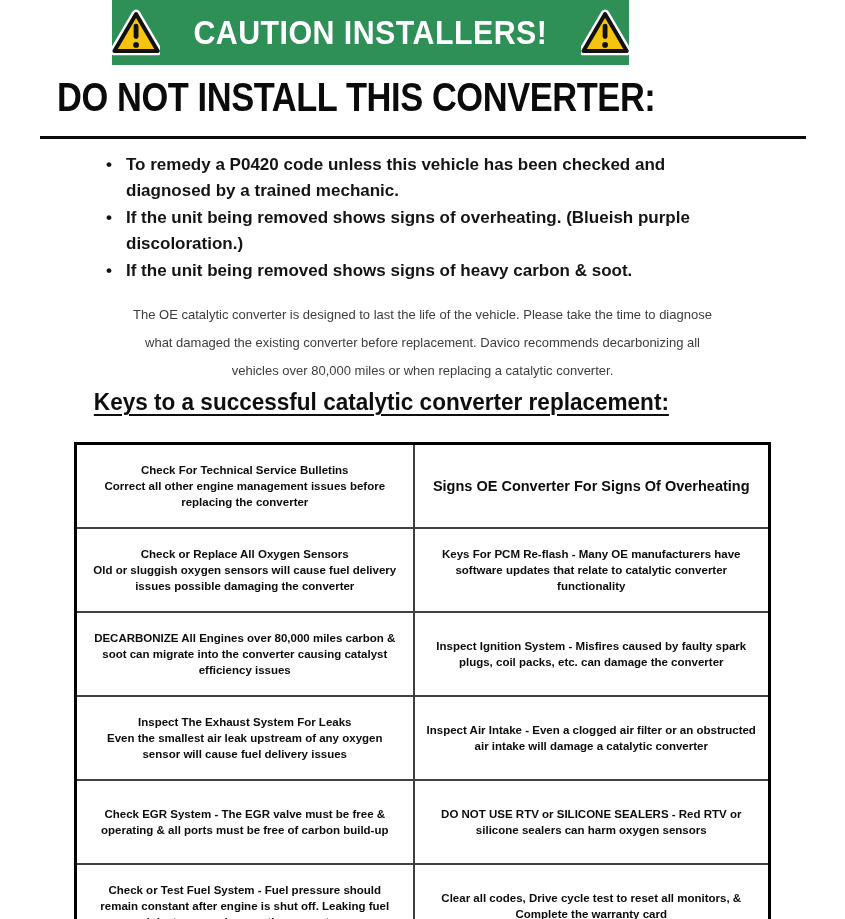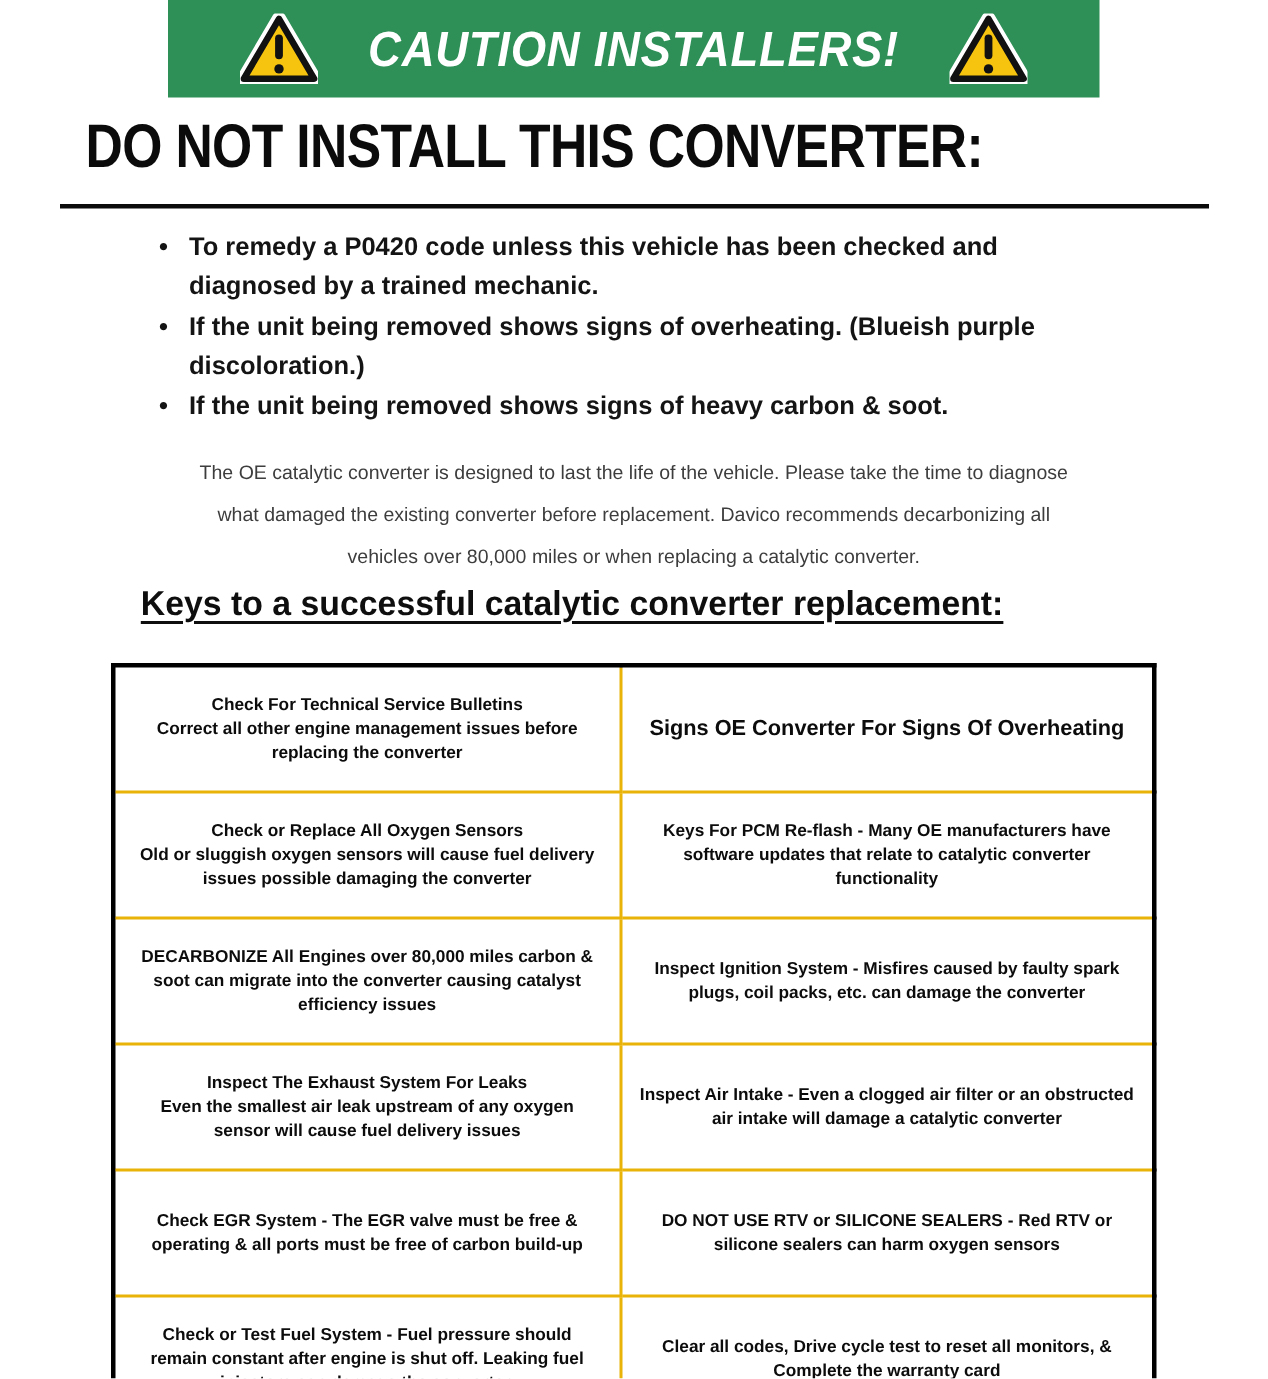--- a/index.html
+++ b/index.html
@@ -2,24 +2,23 @@
 <html><head>
 <meta charset="utf-8">
 <style>
   html,body{margin:0;padding:0;background:#ffffff;}
   .page{
     position:relative;width:845px;height:919px;background:#ffffff;overflow:hidden;
     font-family:"Liberation Sans",sans-serif;color:#111;
   }
   
   .banner{
-    position:absolute;top:0;left:112px;width:621px;height:65px;
+    position:absolute;top:0;left:112px;width:517px;height:65px;
     display:flex;align-items:center;justify-content:center;gap:18px;
     background:#2e8f57;
-    font-style:italic;
   }
   .banner-text{
     color:#ffffff;font-weight:800;font-size:33px;letter-spacing:0.5px;
     display:inline-block;transform:scaleX(0.92);white-space:nowrap;
   }
   .tri{display:block;}
   
   .main-heading{
     position:absolute;top:74px;left:0;width:688px;text-align:left;
   }
@@ -56,21 +55,21 @@
     text-decoration:underline;text-decoration-thickness:2px;text-underline-offset:4px;
     display:inline-block;transform:scaleX(0.98);
   }
   
   .keys-table{
     position:absolute;top:442px;left:74px;width:694px;
     border-collapse:collapse;table-layout:fixed;
   }
   .keys-table{border:3px solid #000;}
   .keys-table td{
-    border:2px solid #eab308;vertical-align:middle;text-align:center;
+    border:2px solid #404040;vertical-align:middle;text-align:center;
     height:72px;padding:5px 12px;
     font-weight:bold;font-size:11.5px;line-height:1.42;color:#0c0c0c;white-space:pre-line;
   }
   .keys-table col.c-left{width:338px;}
   .keys-table col.c-right{width:356px;}
   .keys-table td.big{font-size:14.5px;}
 </style>
 </head>
 <body>
 

